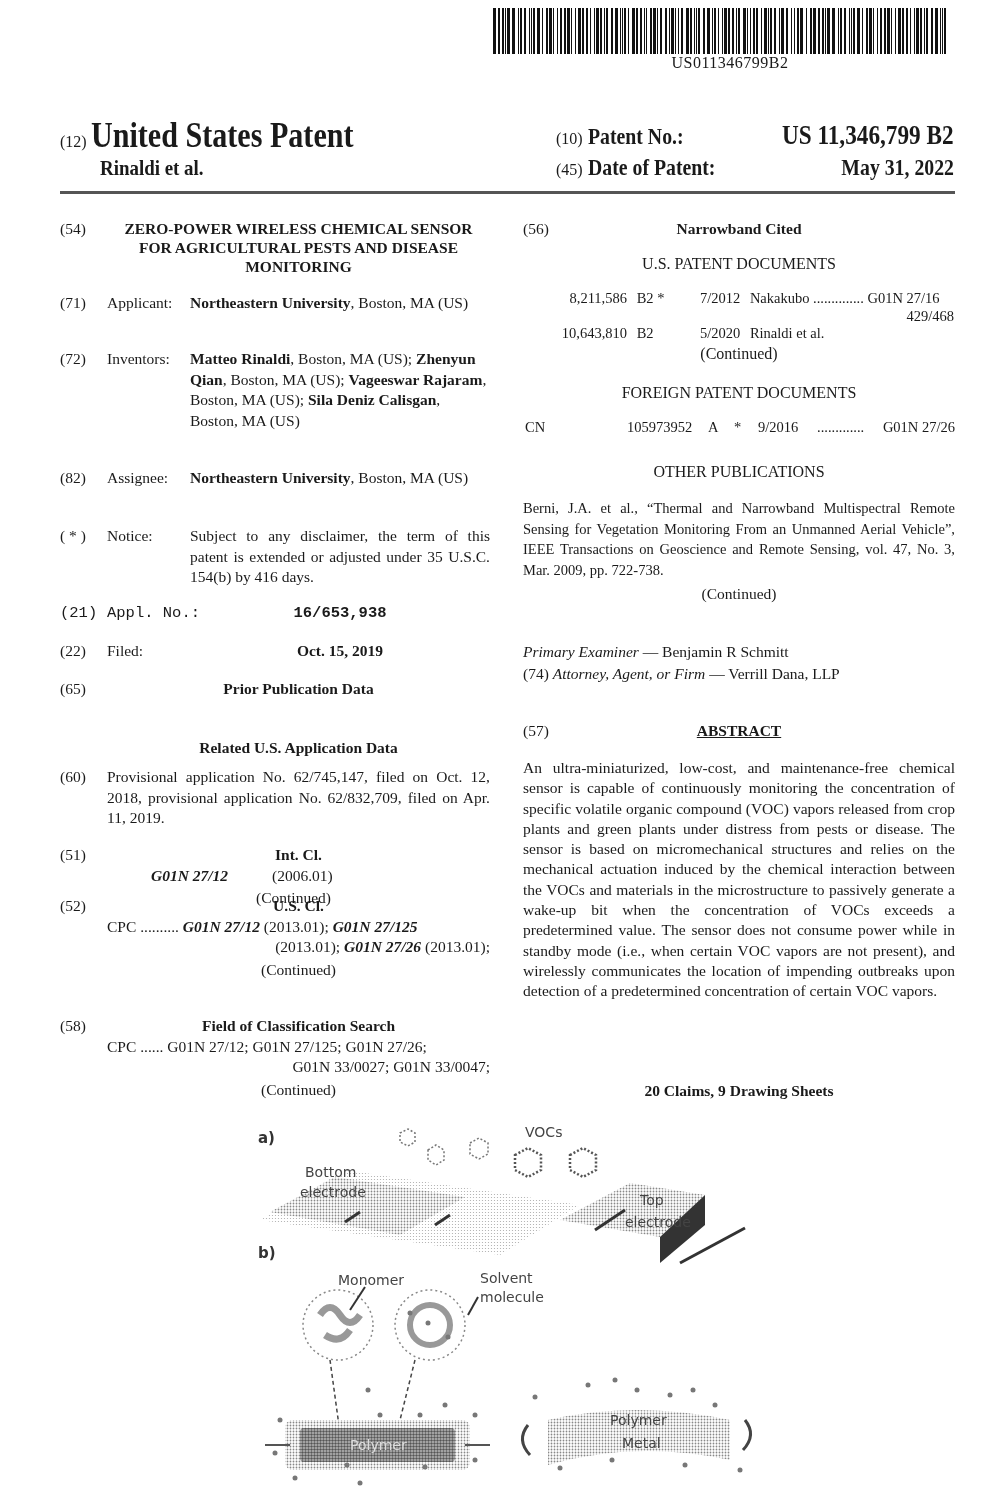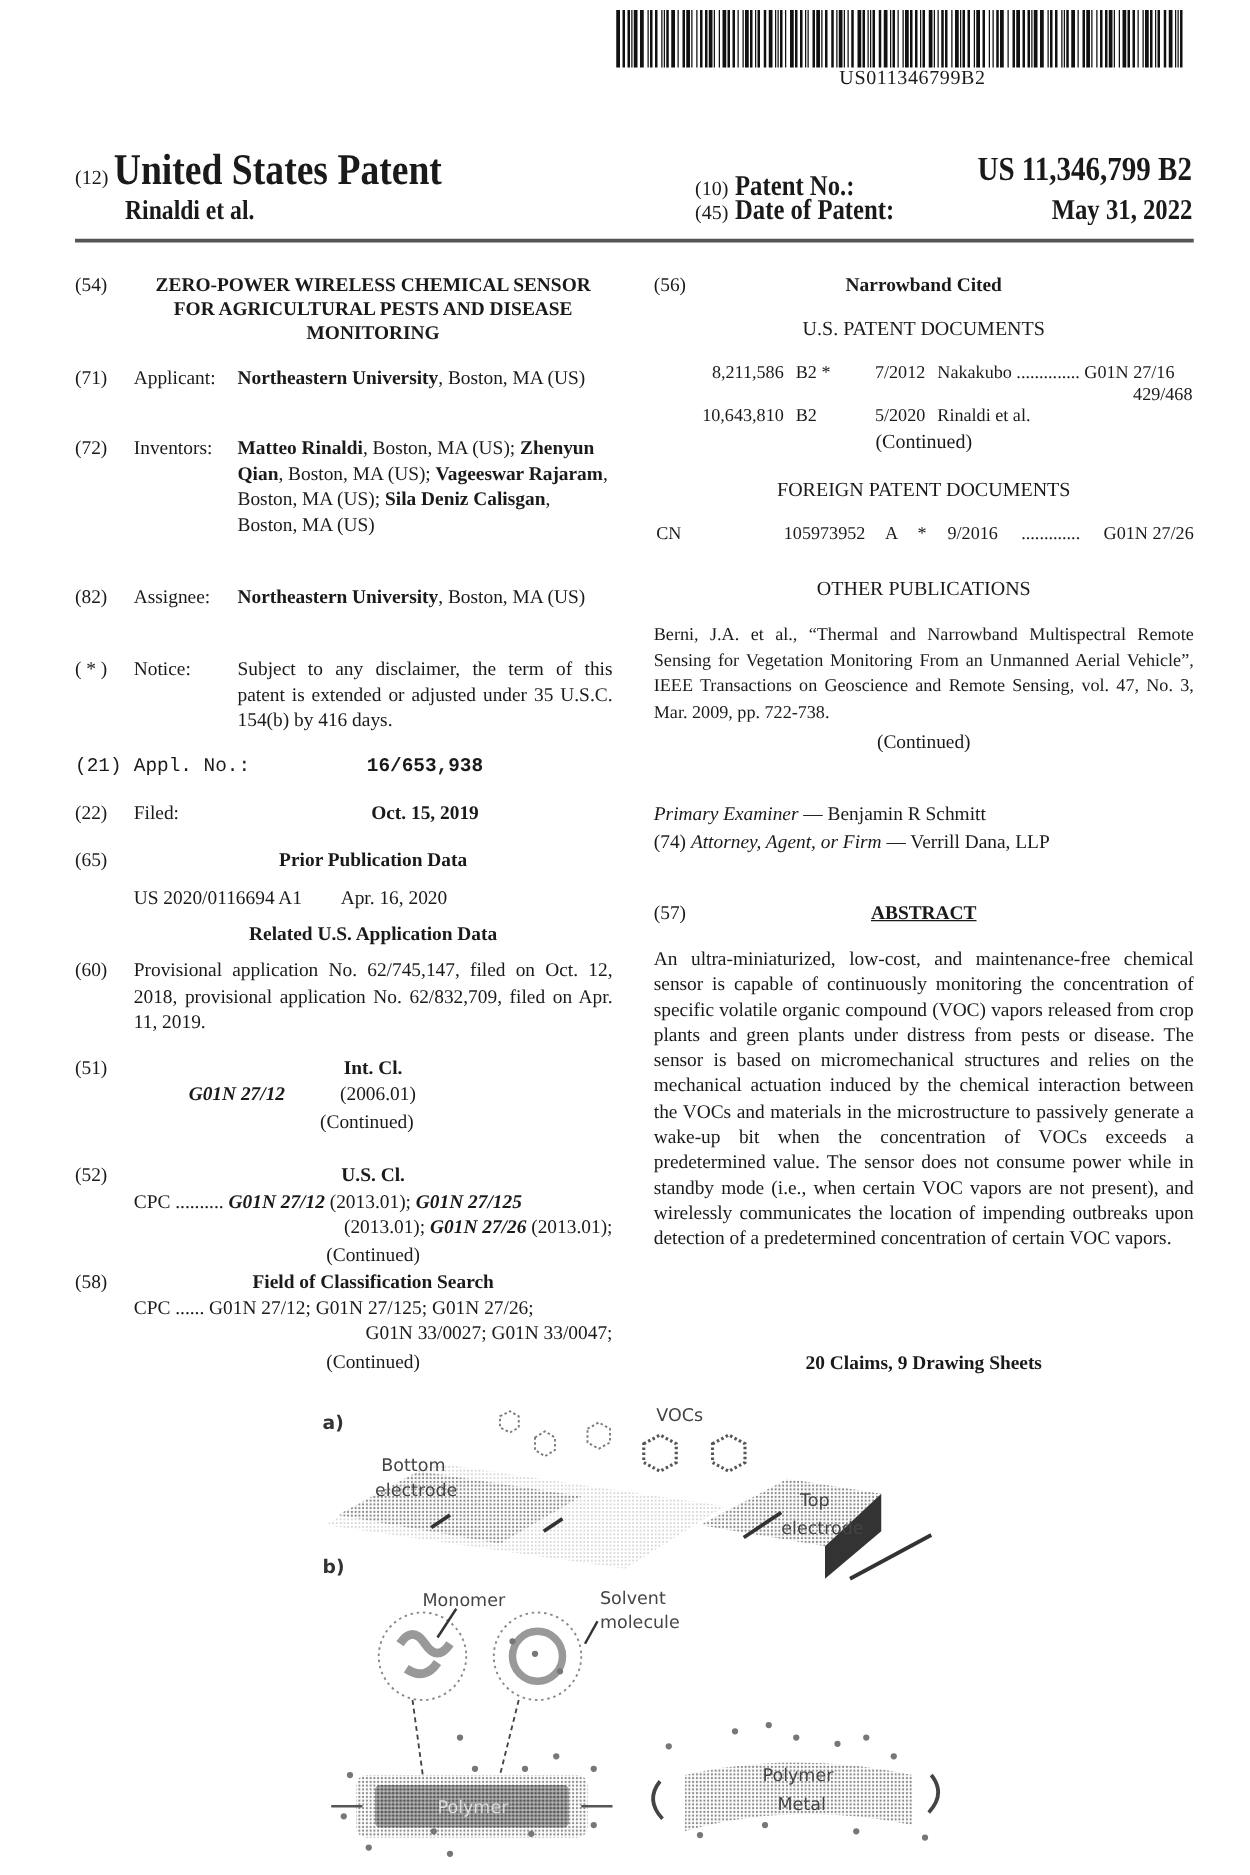--- a/index.html
+++ b/index.html
@@ -11,21 +11,21 @@
   #barcode { left: 493px; top: 8px; width: 462px; height: 46px; display: flex; align-items: stretch; }
   #barcode span { display: block; background: #111; height: 100%; }
   #barcode-text { left: 600px; top: 54px; width: 260px; text-align: center; font-size: 16px; letter-spacing: 0.5px; }
 
   
   .hdr-num { font-family: "Liberation Serif", serif; font-size: 16px; font-weight: normal; }
   .hdr { font-family: "Liberation Serif", serif; font-weight: bold; transform: scaleX(0.86); transform-origin: left center; white-space: nowrap; }
   #title-row { left: 60px; top: 116px; }
   #title-row .hdr { font-size: 35px; display: inline-block; }
   #inventor-line { left: 100px; top: 155px; font-size: 22px; }
-  #patent-no-row { left: 556px; top: 136px; font-size: 23px; }
+  #patent-no-row { left: 556px; top: 124px; font-size: 23px; }
   #patent-no-value { right: 46px; top: 120px; font-size: 27px; transform-origin: right center; }
   #date-row { left: 556px; top: 155px; font-size: 23px; }
   #date-value { right: 46px; top: 155px; font-size: 23px; transform-origin: right center; }
   #header-rule { left: 60px; top: 191px; width: 895px; height: 3px; background: #555; }
 
   
   .field { position: absolute; left: 60px; width: 430px; font-size: 15.5px; line-height: 20.5px; }
   .field .code { position: absolute; left: 0; top: 0; }
   .field .label { position: absolute; left: 47px; top: 0; }
   .field .val { margin-left: 130px; }
@@ -238,46 +238,41 @@
 
 <div class="field" style="top:641px;">
   <span class="code">(22)</span>
   <span class="label">Filed:</span>
   <div class="val bold">Oct. 15, 2019</div>
 </div>
 
 <div class="field" style="top:679px;">
   <span class="code">(65)</span>
   <div class="bold center" style="margin-left:47px;">Prior Publication Data</div>
-  <div style="margin-left:47px;margin-top:9px;">
-    <span>US 2020/0116694 A1</span>
-    <span style="display:inline-block;width:24px;"></span>
-    <span>Apr. 16, 2020</span>
-  </div>
 </div>
 
 <div class="field" style="top:738px;">
   <div class="bold center" style="margin-left:47px;">Related U.S. Application Data</div>
 </div>
 
 <div class="field" style="top:767px;">
   <span class="code">(60)</span>
   <div class="body justify">Provisional application No. 62/745,147, filed on Oct. 12, 2018, provisional application No. 62/832,709, filed on Apr. 11, 2019.</div>
 </div>
 
 <div class="field" style="top:845px;">
   <span class="code">(51)</span>
   <div class="body">
     <div class="bold">Int. Cl.</div>
     <div><span class="bold ital" style="display:inline-block;width:165px;">G01N 27/12</span><span>(2006.01)</span></div>
     <div class="center" style="margin-top:2px;padding-right:10px;">(Continued)</div>
   </div>
 </div>
 
-<div class="field" style="top:931px;">
+<div class="field" style="top:896px;">
   <span class="code">(52)</span>
   <div class="body">
     <div class="bold">U.S. Cl.</div>
     <div style="white-space:nowrap;">
       <span>CPC ..........</span>
       <span class="bold ital">G01N 27/12</span><span> (2013.01); </span><span class="bold ital">G01N 27/125</span>
     </div>
     <div style="text-align:right;">
       <span>(2013.01); </span><span class="bold ital">G01N 27/26</span><span> (2013.01);</span>
     </div>

